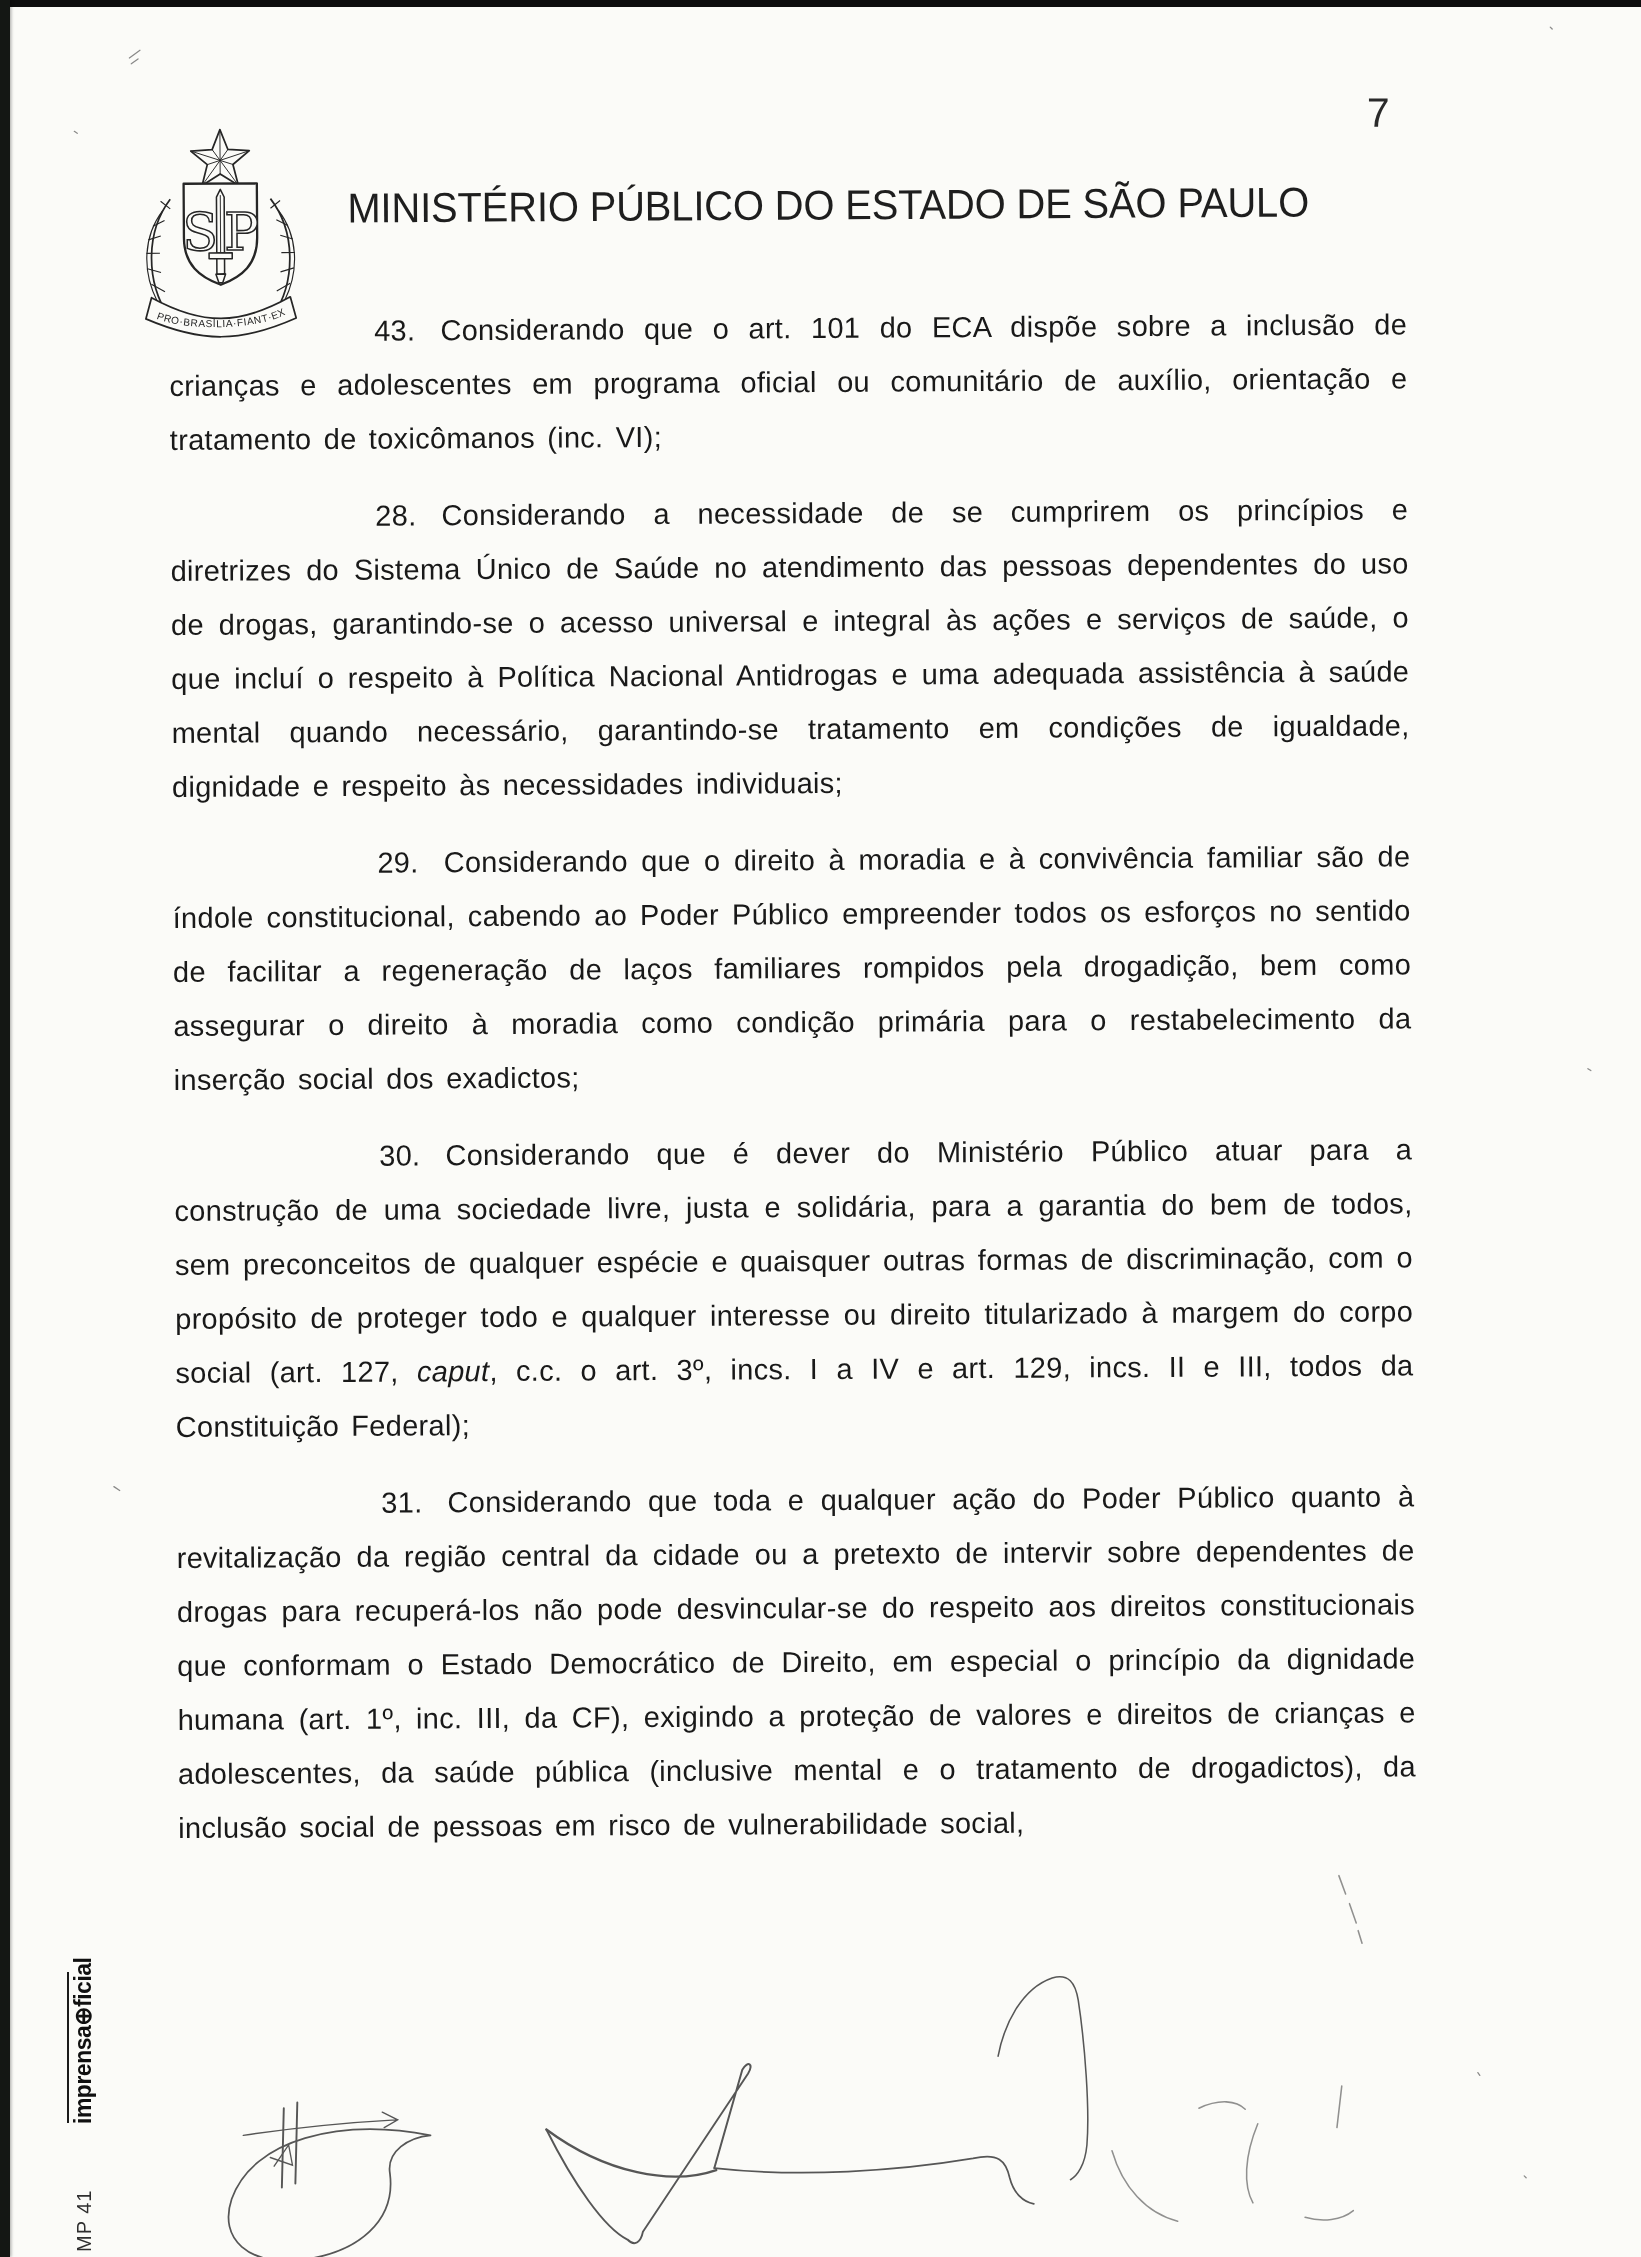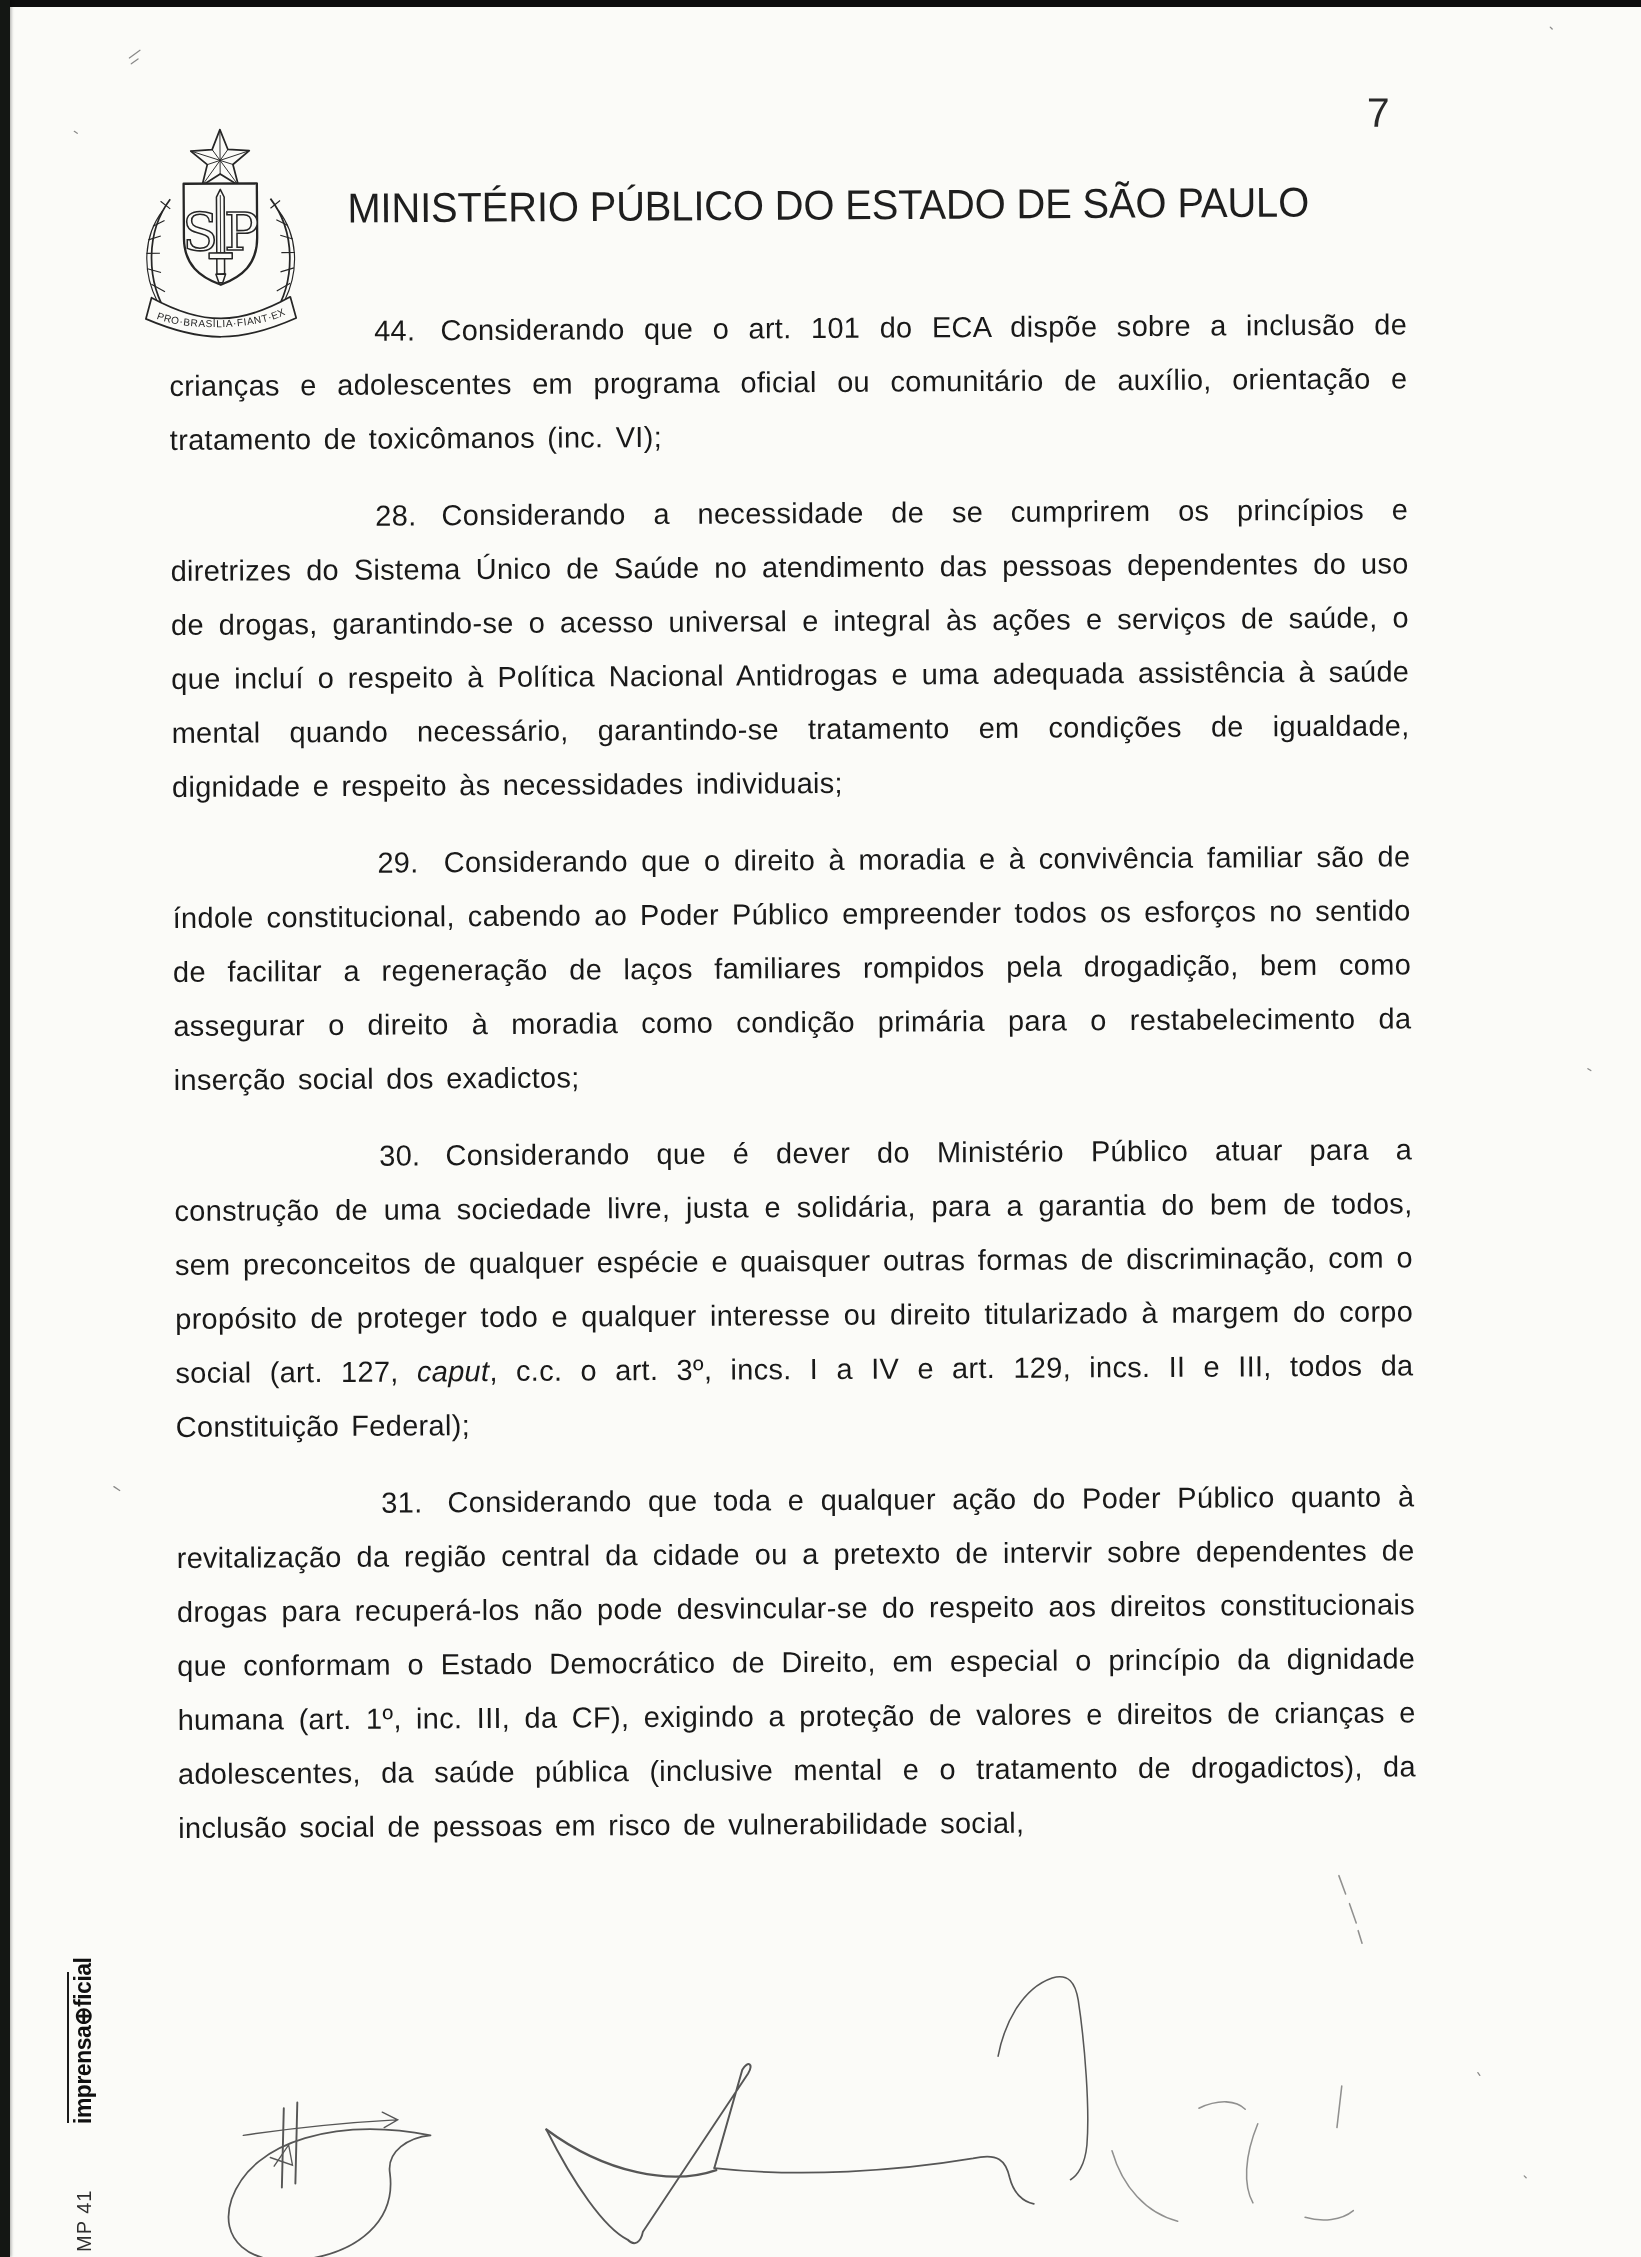--- a/index.html
+++ b/index.html
@@ -80,21 +80,21 @@
       <path id="mottoPath" d="M19,197 C50,211 126,211 157,193" fill="none" stroke="none"></path>
       <text font-family="Liberation Sans, sans-serif" font-size="10.5" letter-spacing="0.6" fill="#222">
         <textPath href="#mottoPath" startOffset="2">PRO·BRASILIA·FIANT·EXIMIA</textPath>
       </text>
     </svg>
 
     <div class="doc-title">MINISTÉRIO PÚBLICO DO ESTADO DE SÃO PAULO</div>
     <div class="page-number">7</div>
 
     <div class="doc-body">
-        <p><span class="pnum">44.</span><span>Considerando que o art. 101 do ECA dispõe sobre a inclusão de crianças e adolescentes em programa oficial ou comunitário de auxílio, orientação e tratamento de toxicômanos (inc. VI);</span></p>
+        <p><span class="pnum">43.</span><span>Considerando que o art. 101 do ECA dispõe sobre a inclusão de crianças e adolescentes em programa oficial ou comunitário de auxílio, orientação e tratamento de toxicômanos (inc. VI);</span></p>
         <p><span class="pnum">28.</span><span>Considerando a necessidade de se cumprirem os princípios e diretrizes do Sistema Único de Saúde no atendimento das pessoas dependentes do uso de drogas, garantindo-se o acesso universal e integral às ações e serviços de saúde, o que incluí o respeito à Política Nacional Antidrogas e uma adequada assistência à saúde mental quando necessário, garantindo-se tratamento em condições de igualdade, dignidade e respeito às necessidades individuais;</span></p>
         <p><span class="pnum">29.</span><span>Considerando que o direito à moradia e à convivência familiar são de índole constitucional, cabendo ao Poder Público empreender todos os esforços no sentido de facilitar a regeneração de laços familiares rompidos pela drogadição, bem como assegurar o direito à moradia como condição primária para o restabelecimento da inserção social dos exadictos;</span></p>
         <p><span class="pnum">30.</span><span>Considerando que é dever do Ministério Público atuar para a construção de uma sociedade livre, justa e solidária, para a garantia do bem de todos, sem preconceitos de qualquer espécie e quaisquer outras formas de discriminação, com o propósito de proteger todo e qualquer interesse ou direito titularizado à margem do corpo social (art. 127, </span><span style="font-style: italic;">caput</span><span>, c.c. o art. 3º, incs. I a IV e art. 129, incs. II e III, todos da Constituição Federal);</span></p>
         <p><span class="pnum">31.</span><span>Considerando que toda e qualquer ação do Poder Público quanto à revitalização da região central da cidade ou a pretexto de intervir sobre dependentes de drogas para recuperá-los não pode desvincular-se do respeito aos direitos constitucionais que conformam o Estado Democrático de Direito, em especial o princípio da dignidade humana (art. 1º, inc. III, da CF), exigindo a proteção de valores e direitos de crianças e adolescentes, da saúde pública (inclusive mental e o tratamento de drogadictos), da inclusão social de pessoas em risco de vulnerabilidade social,</span></p>
       </div>
   </div>
 
   <div class="imprint-rule"></div>
   <div class="imprint"><span>imprensa</span><span class="omark">⊕</span><span>ficial</span></div>
   <div class="form-code">MP 41</div>

